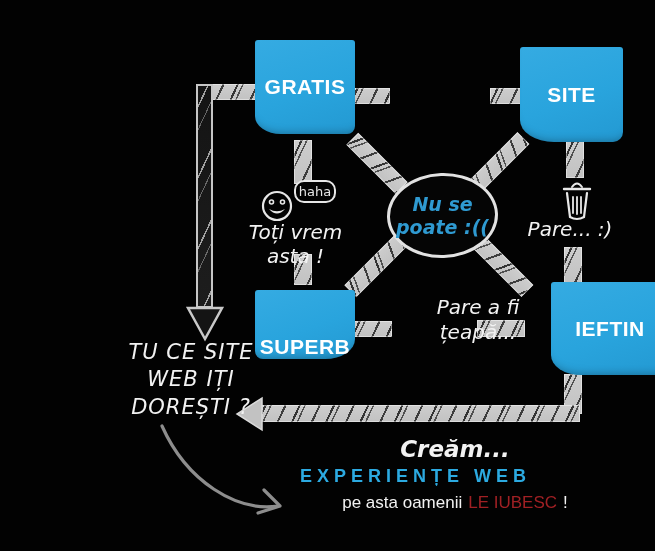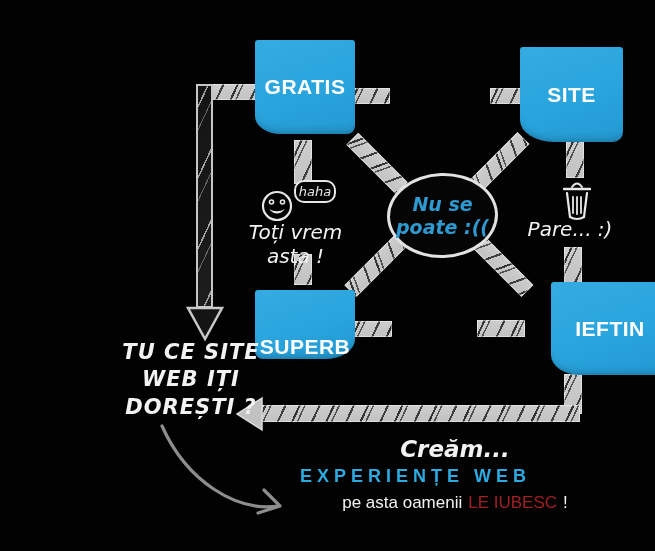--- a/index.html
+++ b/index.html
@@ -78,27 +78,27 @@
   }
   
   .hand{
     position:absolute;font-family:"DejaVu Sans",sans-serif;font-style:italic;
     color:var(--text-white);text-align:center;white-space:pre-line;
   }
   .q-top{left:372px;top:50px;width:135px;font-size:19px;line-height:1.2;}
   .q-left{left:228px;top:220px;width:135px;font-size:20px;line-height:1.2;}
   .q-right{left:505px;top:217px;width:130px;font-size:20px;}
   .q-bottom{left:418px;top:295px;width:120px;font-size:20px;line-height:1.25;}
-  .q-question{left:107px;top:339px;width:168px;font-size:21px;line-height:1.3;font-weight:bold;letter-spacing:1px;}
+  .q-question{left:107px;top:339px;width:168px;font-size:21px;line-height:1.3;font-weight:normal;letter-spacing:1px;}
   
   .smiley{position:absolute;left:258px;top:186px;}
   .haha{
     position:absolute;left:294px;top:180px;width:42px;height:23px;background:#020202;
     border:2px solid #e6e6e6;border-radius:10px;display:flex;align-items:center;justify-content:center;
-    color:#e6e6e6;font-family:"DejaVu Sans",sans-serif;font-style:italic;font-size:13px;box-sizing:border-box;
+    color:#e6e6e6;font-family:"DejaVu Sans",sans-serif;font-size:13px;box-sizing:border-box;
   }
   .trash{position:absolute;left:558px;top:178px;}
   .curved{position:absolute;left:152px;top:420px;}
   
   .t-intro{left:365px;top:436px;width:180px;font-size:23px;font-weight:bold;}
   .t-headline{
     position:absolute;left:300px;top:466px;width:280px;text-align:left;
     color:var(--headline-blue);font-weight:bold;font-size:18px;letter-spacing:5px;
   }
   .t-sub{
@@ -150,20 +150,22 @@
   </div>
 
   <div class="circle">
     <div class="txt">Nu se
 poate :((</div>
   </div>
 
   <div class="hand q-left">Toți vrem
 asta !</div>
   <div class="hand q-right">Pare... :)</div>
+  <div class="hand q-bottom">Pare a fi
+țeapă...</div>
   <div class="hand q-question">TU CE SITE
 WEB IȚI
 DOREȘTI ?</div>
 
   <svg class="smiley" width="38" height="38">
     <circle cx="19" cy="20" r="14" fill="none" stroke="#e6e6e6" stroke-width="2.2"></circle>
     <circle cx="13.5" cy="16" r="2" fill="none" stroke="#e6e6e6" stroke-width="1.6"></circle>
     <circle cx="24.5" cy="16" r="2" fill="none" stroke="#e6e6e6" stroke-width="1.6"></circle>
     <path d="M11,23 Q19,32 27,23 Q19,27.5 11,23 Z" fill="#e6e6e6"></path>
   </svg>

